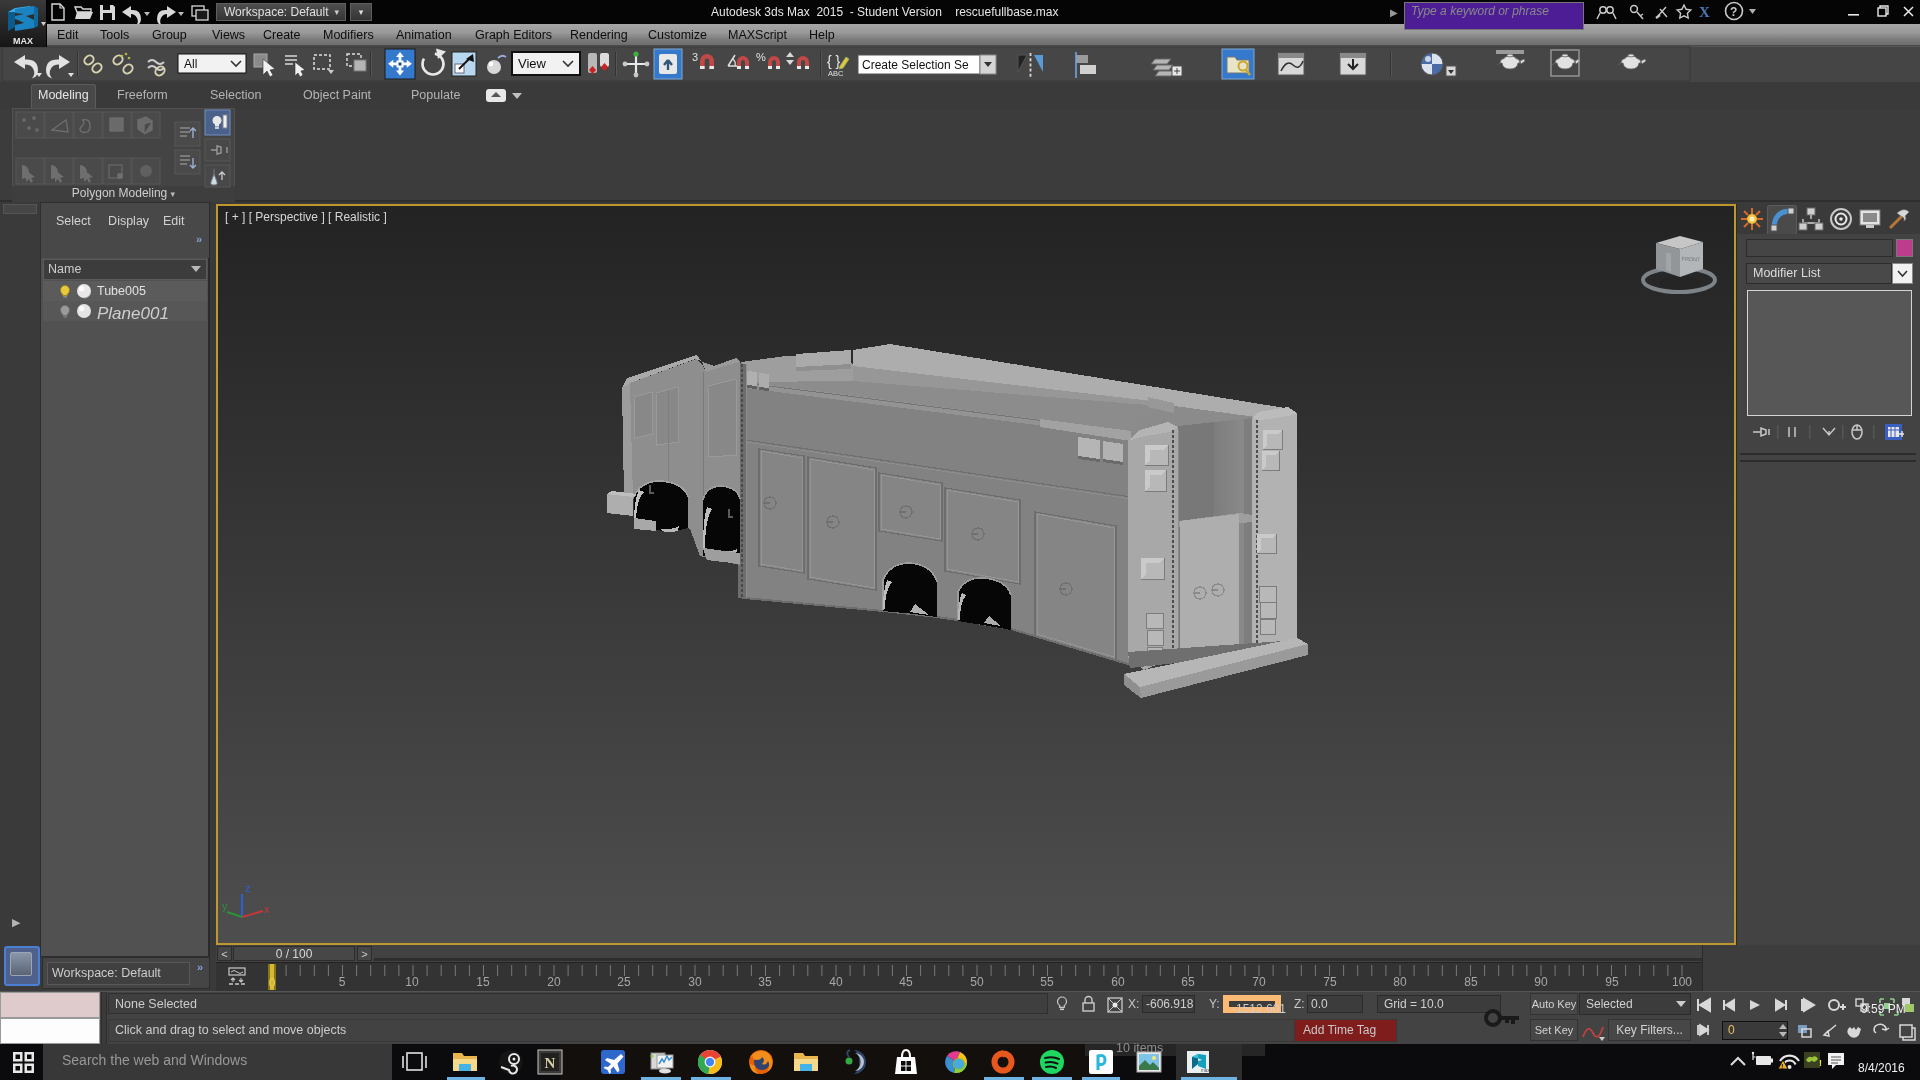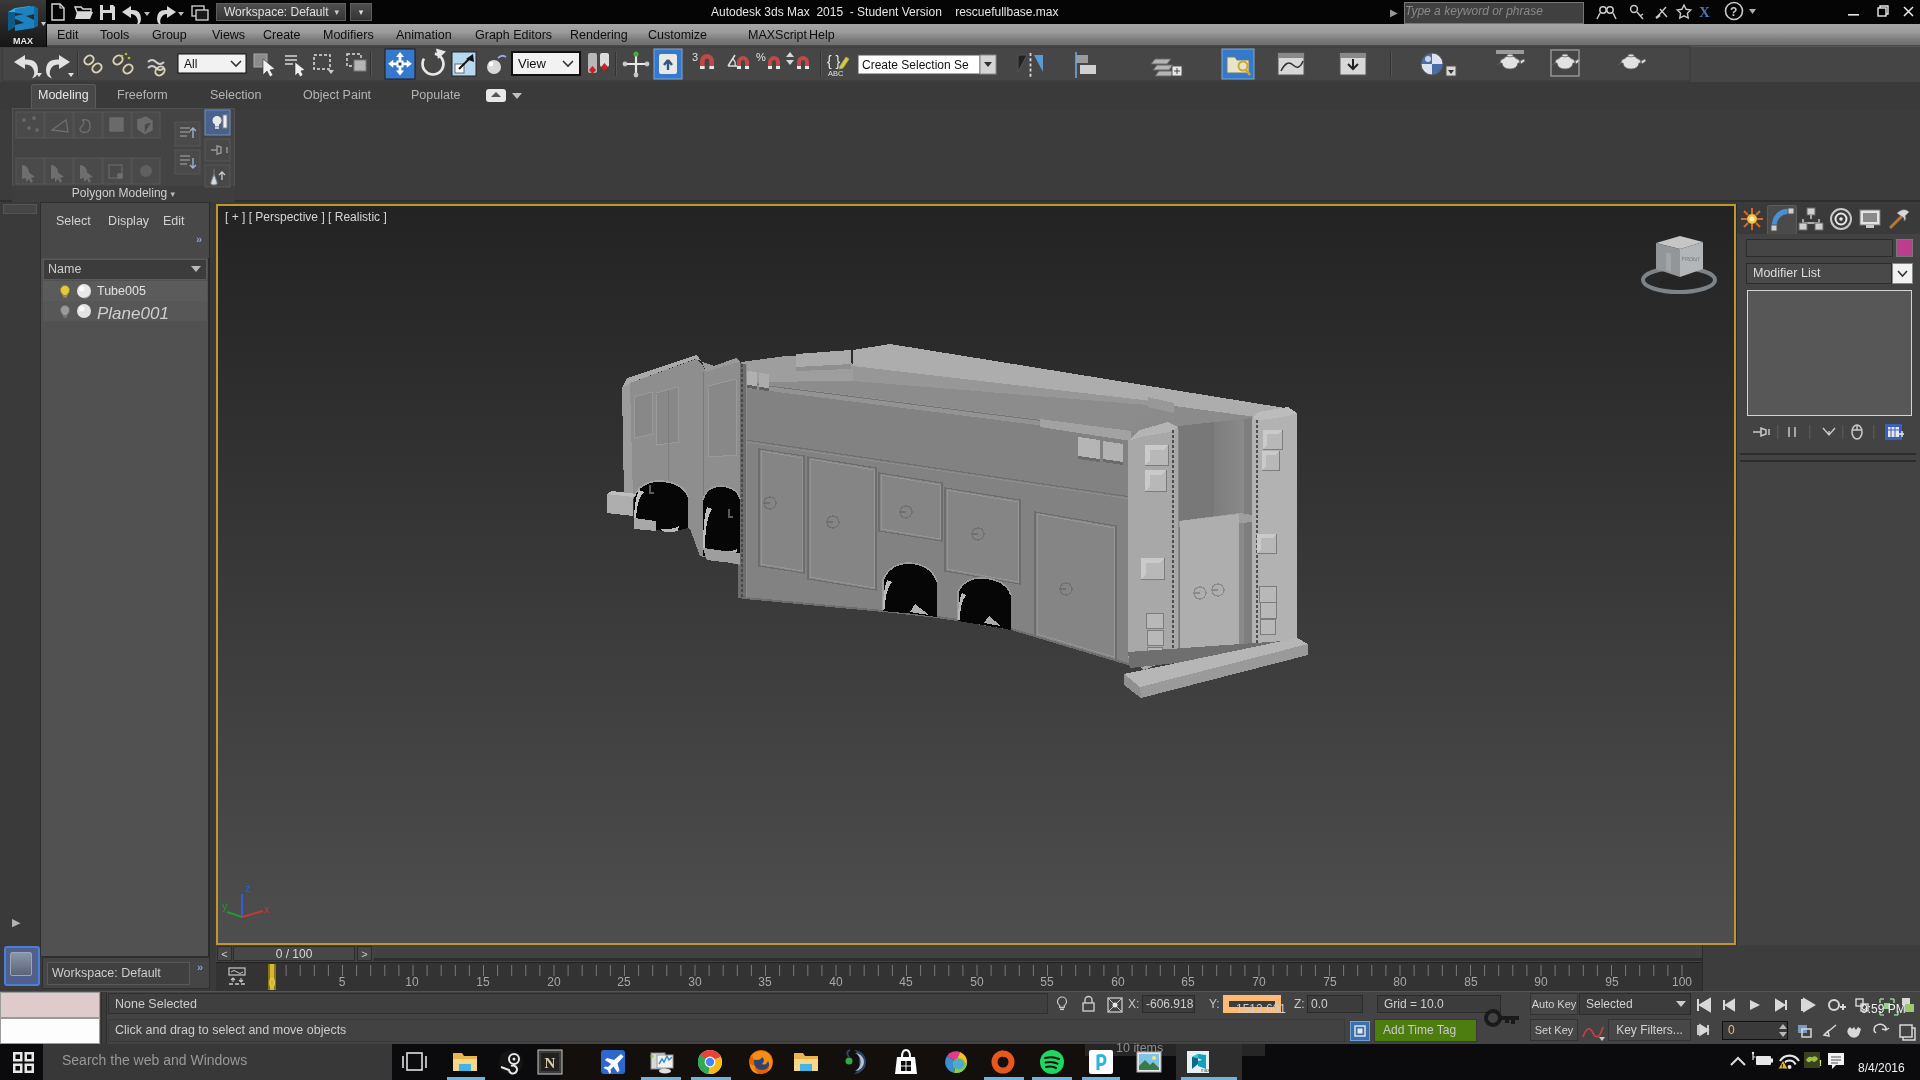--- a/index.html
+++ b/index.html
@@ -44,21 +44,21 @@
   <polygon points="178,12 184,12 181,16" fill="#bbb"></polygon>
 
   <rect x="192" y="6" width="12" height="10" fill="none" stroke="#d8d8d8" stroke-width="1.3"></rect>
   <rect x="196" y="10" width="12" height="10" fill="#1a1a1a" stroke="#d8d8d8" stroke-width="1.3"></rect>
 </svg>
 <div class="txt" style="left:216px;top:3px;width:130px;height:18px;background:linear-gradient(#4e4e4e,#353535);border:1px solid #5e5e5e;color:#e0e0e0;font-size:12px;line-height:17px;padding-left:7px;">Workspace: Default<span style="position:absolute;right:6px;top:0;color:#ccc;font-size:9px;">▾</span></div>
 <div class="txt" style="left:350px;top:3px;width:22px;height:18px;background:linear-gradient(#4e4e4e,#353535);border:1px solid #5e5e5e;color:#ddd;font-size:9px;text-align:center;line-height:16px;">▾</div>
 <div class="txt" style="left:711px;top:5px;color:#e6e6e6;font-size:12px;">Autodesk 3ds Max&nbsp; 2015&nbsp; - Student Version&nbsp;&nbsp;&nbsp; rescuefullbase.max</div>
 
 <div class="txt" style="left:1390px;top:7px;color:#999;font-size:10px;">▶</div>
-<div class="txt" style="left:1404px;top:2px;width:180px;height:22px;background:#404040;border:1px solid #777;color:#8a8a8a;font-style:italic;font-size:12px;line-height:17px;padding-left:0;">Type a keyword or phrase</div>
+<div class="txt" style="left:1404px;top:2px;width:180px;height:28px;background:#4c1d95;border:1px solid #777;color:#8a8a8a;font-style:italic;font-size:12px;line-height:17px;padding-left:6px;">Type a keyword or phrase</div>
 <svg class="abs" style="left:1590px;top:0;" width="180" height="24">
   <g stroke="#c9c9c9" fill="none" stroke-width="1.5">
     <circle cx="13" cy="10" r="3.2"></circle>
       <circle cx="20" cy="10" r="3.2"></circle>
     <path d="M10,13 l-3,6 M23,13 l3,6"></path>
     <circle cx="44" cy="9" r="3.4"></circle>
       <path d="M47,12 l6,7 M50,16 l3,-2"></path>
     <path d="M68,16 l8,-9 M70,9 l7,8" stroke-width="1.4"></path>
     <path d="M66,18 l4,-3" stroke-width="2.2"></path>
   </g>
@@ -78,21 +78,21 @@
   <span class="txt" style="left:57px;">Edit</span>
   <span class="txt" style="left:100px;">Tools</span>
   <span class="txt" style="left:152px;">Group</span>
   <span class="txt" style="left:212px;">Views</span>
   <span class="txt" style="left:263px;">Create</span>
   <span class="txt" style="left:323px;">Modifiers</span>
   <span class="txt" style="left:396px;">Animation</span>
   <span class="txt" style="left:475px;">Graph Editors</span>
   <span class="txt" style="left:570px;">Rendering</span>
   <span class="txt" style="left:648px;">Customize</span>
-  <span class="txt" style="left:748px;text-align:center;">MAXScript</span>
+  <span class="txt" style="left:728px;text-align:center;">MAXScript</span>
   <span class="txt" style="left:809px;">Help</span>
 </div>
 
 <div class="abs" style="left:0;top:46px;width:1920px;height:36px;background:#454545;border-top:1px solid #555;"></div>
 <svg id="toolbar" class="abs" style="left:0;top:46px;" width="1920" height="36">
   <rect x="2" y="1" width="1688" height="34" fill="#464646" stroke="#383838"></rect>
   <g fill="#e2e2e2">
     <path d="M14,16 l11,-7 v4.5 q13,-1 13,11 q0,6 -6,8 q4,-5 1,-10 q-2,-4 -8,-4 v4.5 z"></path>
     <path d="M70,16 l-11,-7 v4.5 q-13,-1 -13,11 q0,6 6,8 q-4,-5 -1,-10 q2,-4 8,-4 v4.5 z"></path>
     <polygon points="36,27 42,27 39,31"></polygon>
@@ -668,21 +668,21 @@
 <div class="abs" style="left:101px;top:992px;width:6px;height:52px;background:#3a3a3a;border-left:1px solid #2d2d2d;border-right:1px solid #2d2d2d;"></div>
 
 <div class="abs" style="left:108px;top:993px;width:940px;height:21px;background:#3f3f3f;border:1px solid #2f2f2f;color:#cccccc;font-size:12.5px;line-height:21px;padding-left:6px;">None Selected</div>
 <div class="abs" style="left:108px;top:1019px;width:1237px;height:23px;background:#424242;border:1px solid #383838;color:#cccccc;font-size:12.5px;line-height:21px;padding-left:6px;">Click and drag to select and move objects</div>
 <div class="abs" style="left:1350px;top:1021px;width:20px;height:20px;background:#3c6fae;border:1px solid #6fa0d8;">
   <svg width="18" height="18">
       <rect x="4" y="4" width="10" height="10" fill="none" stroke="#e8e8e8" stroke-width="1.4"></rect>
       <rect x="6.5" y="6.5" width="5" height="5" fill="#e8e8e8"></rect>
     </svg>
 </div>
-<div class="abs" style="left:1374px;top:1019px;width:103px;height:23px;background:#4d7c0f;border:1px solid #383838;color:#c9c9c9;font-size:12px;line-height:21px;padding-left:8px;">Add Time Tag</div>
+<div class="abs" style="left:1294px;top:1019px;width:103px;height:23px;background:#7f1d1d;border:1px solid #383838;color:#c9c9c9;font-size:12px;line-height:21px;padding-left:8px;">Add Time Tag</div>
 <svg class="abs" style="left:1050px;top:993px;" width="130" height="23">
   <path d="M12,4 a4.5,4.5 0 0 1 4.5,4.5 q0,3 -2.2,4 v1.8 h-4.6 v-1.8 q-2.2,-1 -2.2,-4 A4.5,4.5 0 0 1 12,4 z" fill="none" stroke="#c9c9c9" stroke-width="1.2"></path>
   <rect x="10" y="15.5" width="4" height="1.6" fill="#c9c9c9"></rect>
   <rect x="33" y="10" width="11" height="8" fill="none" stroke="#c9c9c9" stroke-width="1.4"></rect>
   <path d="M35,10 v-3 a3.5,3.5 0 0 1 7,0 v3" fill="none" stroke="#c9c9c9" stroke-width="1.4"></path>
   <rect x="58" y="5" width="14" height="14" fill="none" stroke="#c9c9c9" stroke-width="1.3"></rect>
   <path d="M58,5 l14,14 M58,19 l14,-14" stroke="#c9c9c9" stroke-width="1"></path>
   <circle cx="65" cy="12" r="2.5" fill="#e8e8e8"></circle>
 </svg>
 <div class="txt" style="left:1128px;top:997px;color:#c9c9c9;font-size:12px;">X:</div>

